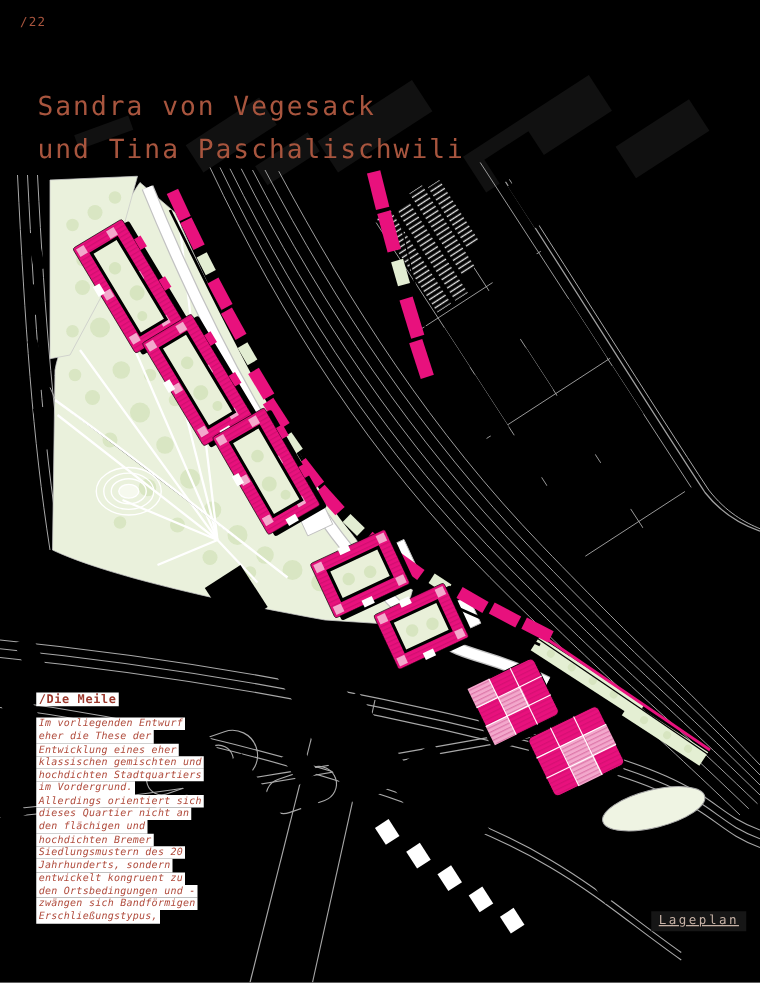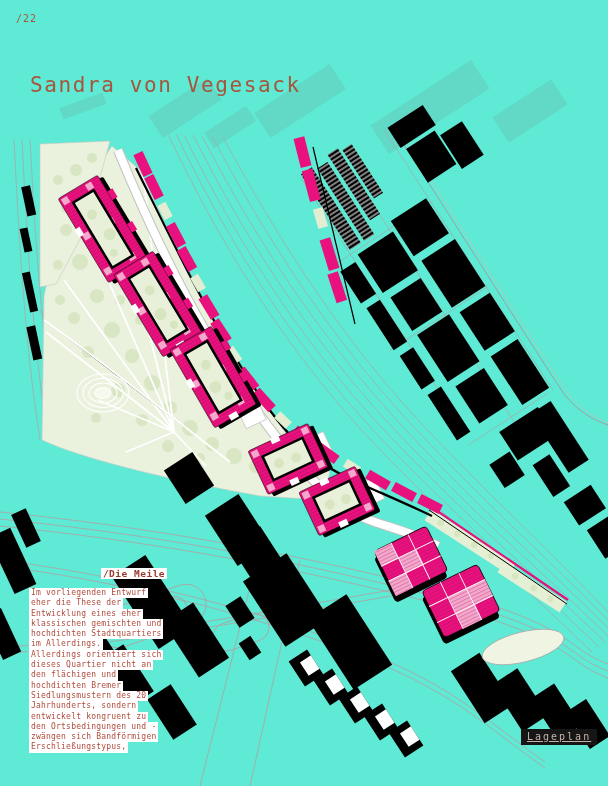--- a/index.html
+++ b/index.html
@@ -1,38 +1,38 @@
 <!DOCTYPE html>
 <html style="--c-accent: #a8553e; --c-body-text: #b04b3c; --c-heading: #9c392e; --c-magenta: #e8117d; --c-magenta-light: #f3a8cc; --c-magenta-mid: #ee6fad; --c-magenta-hatch: #ad0a5c; --c-park-green: #eaf1dc; --c-courtyard-green: #e9f0d9; --c-tree-green: #d7e5c0; --c-band-gap-green: #e2edd2; --c-road-gray: #a8a8a8; --c-building-black: #000000; --c-label-bg: #161616; --c-label-text: #c7b2a6;"><head>
 <meta charset="utf-8">
 <style>
   html,body{margin:0;padding:0;}
   body{width:608px;height:786px;position:relative;background:#fff;overflow:hidden;
        font-family:"DejaVu Sans Mono","Liberation Mono",monospace;}
-  .page{position:absolute;inset:0;width:608px;height:786px;background:#5eead4;}
+  .page{position:absolute;inset:0;width:608px;height:786px;background:#000000;}
   svg.map{position:absolute;left:0;top:0;}
   
   .pk{fill:var(--c-magenta,#e8117d);}
   .pkl{fill:var(--c-magenta-light,#f3a8cc);}
   .grn{fill:var(--c-park-green,#eaf1dc);}
   .crt{fill:var(--c-courtyard-green,#e9f0d9);}
   .tre{fill:var(--c-tree-green,#d7e5c0);}
   .blk{fill:var(--c-building-black,#000);}
   .rd{stroke:var(--c-road-gray,#a8a8a8);fill:none;}
   .page-number{position:absolute;left:16px;top:13px;font-size:10px;letter-spacing:1px;
        color:var(--c-accent,#a8553e);}
   .title{position:absolute;left:30px;top:68px;font-size:21px;line-height:34px;
        letter-spacing:1.6px;color:var(--c-accent,#a8553e);white-space:nowrap;}
-  .article{position:absolute;left:29px;top:568px;width:210px;text-align:center;}
+  .article{position:absolute;left:29px;top:554px;width:210px;}
   .article h2{margin:0 0 9px 0;font-size:9.5px;font-weight:bold;letter-spacing:.5px;
        color:var(--c-heading,#9c392e);}
   .article h2 span{background:#fff;padding:0 2px;}
   .body-lines{font-size:8px;line-height:10.3px;letter-spacing:.2px;
        color:var(--c-body-text,#b04b3c);}
-  .hl-line{display:block;width:max-content;background:#ffffff;padding:0 2px;}
+  .hl-line{display:block;width:max-content;background:#ffffff;padding:0 2px;font-style:italic;}
   .map-label{position:absolute;left:521px;top:729px;background:var(--c-label-bg,#161616);
        color:var(--c-label-text,#c7b2a6);font-size:10px;letter-spacing:2px;padding:2px 6px 3px;text-decoration:underline;}
 </style>
 </head>
 <body>
 
 <div class="page">
 
 <svg class="map" width="608" height="786" viewBox="0 0 608 786">
   <defs>
@@ -425,31 +425,32 @@
       <line x1="-31" y1="-9" x2="31" y2="-9"></line>
           <line x1="-31" y1="9" x2="31" y2="9"></line>
     </g>
   </g>
 </svg>
 
 <div class="page-number">/22</div>
 
 <div class="title">
   <div>Sandra von Vegesack</div>
+  <div>und Tina Paschalischwili</div>
 </div>
 
 <div class="article">
   <h2><span>/Die Meile</span></h2>
   <div class="body-lines">
         <span class="hl-line">Im vorliegenden Entwurf</span>
         <span class="hl-line">eher die These der</span>
         <span class="hl-line">Entwicklung eines eher</span>
         <span class="hl-line">klassischen gemischten und</span>
         <span class="hl-line">hochdichten Stadtquartiers</span>
-        <span class="hl-line">im Allerdings.</span>
+        <span class="hl-line">im Vordergrund.</span>
         <span class="hl-line">Allerdings orientiert sich</span>
         <span class="hl-line">dieses Quartier nicht an</span>
         <span class="hl-line">den flächigen und</span>
         <span class="hl-line">hochdichten Bremer</span>
         <span class="hl-line">Siedlungsmustern des 20</span>
         <span class="hl-line">Jahrhunderts, sondern</span>
         <span class="hl-line">entwickelt kongruent zu</span>
         <span class="hl-line">den Ortsbedingungen und -</span>
         <span class="hl-line">zwängen sich Bandförmigen</span>
         <span class="hl-line">Erschließungstypus,</span>

